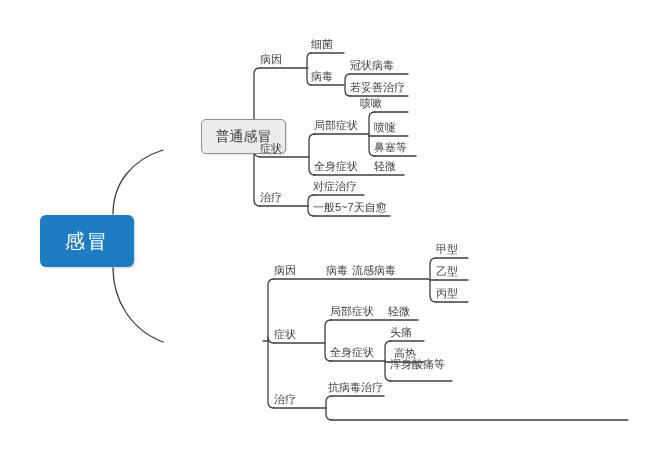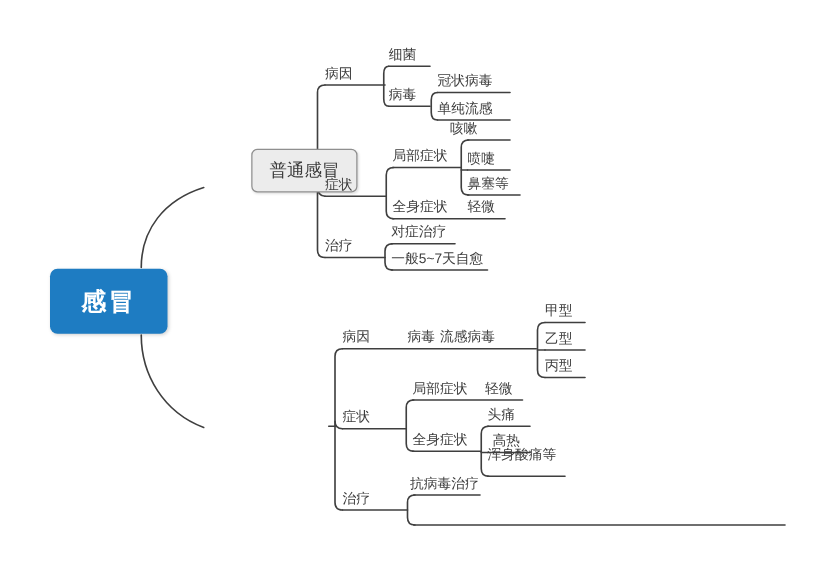--- a/index.html
+++ b/index.html
@@ -12,21 +12,21 @@
   svg.links{position:absolute;left:0;top:0;pointer-events:none;}
   svg.links path{fill:none;stroke:var(--line,#3f3f3f);stroke-width:1.3;stroke-linecap:round;}
   .node{
     position:absolute;font-size:11px;line-height:15px;color:var(--topic-text,#3d3d3d);
     text-align:left;white-space:nowrap;cursor:default;
   }
   .root-box{
     position:absolute;left:40px;top:215px;width:94px;height:52px;
     background:var(--root-fill,#1E7CC2);border-radius:6px;
     display:flex;align-items:center;justify-content:center;
-    color:#ffffff;font-size:20px;font-weight:bold;letter-spacing:2px;
+    color:#ffffff;font-size:20px;font-weight:normal;letter-spacing:2px;
     box-shadow:1px 1px 3px rgba(0,0,0,0.18);
   }
   .branch-box{
     position:absolute;background:var(--branch-fill,#ECECEC);
     border:1.4px solid var(--branch-border,#8F8F8F);border-radius:5px;
     display:flex;align-items:center;justify-content:center;
     color:#3a3a3a;font-size:14px;box-shadow:1px 1px 2px rgba(0,0,0,0.12);margin-left:38px;
   }
   .bb-cc{left:163px;top:119px;width:83px;height:33px;}
   .bb-flu{left:162px;top:323px;width:101px;height:36px;}
@@ -98,21 +98,21 @@
   </svg>
 
   <div class="root-box">感冒</div>
 
   <div class="branch-box bb-cc">普通感冒</div>
 
   <div class="node" style="left:260px;top:52px;width:48px">病因</div>
   <div class="node" style="left:311px;top:37px;width:33px">细菌</div>
   <div class="node" style="left:311px;top:69px;width:33px">病毒</div>
   <div class="node" style="left:350px;top:58px;width:58px">冠状病毒</div>
-  <div class="node" style="left:350px;top:80px;width:58px">单纯流感</div>
+  <div class="node" style="left:350px;top:80px;width:58px">若妥善治疗</div>
 
   <div class="node" style="left:260px;top:141px;width:49px">症状</div>
   <div class="node" style="left:314px;top:118px;width:55px">局部症状</div>
   <div class="node" style="left:360px;top:96px;width:34px">咳嗽</div>
   <div class="node" style="left:374px;top:120px;width:34px">喷嚏</div>
   <div class="node" style="left:374px;top:140px;width:42px">鼻塞等</div>
   <div class="node" style="left:314px;top:159px;width:55px">全身症状</div>
   <div class="node" style="left:374px;top:159px;width:30px">轻微</div>
 
   <div class="node" style="left:260px;top:190px;width:48px">治疗</div>

